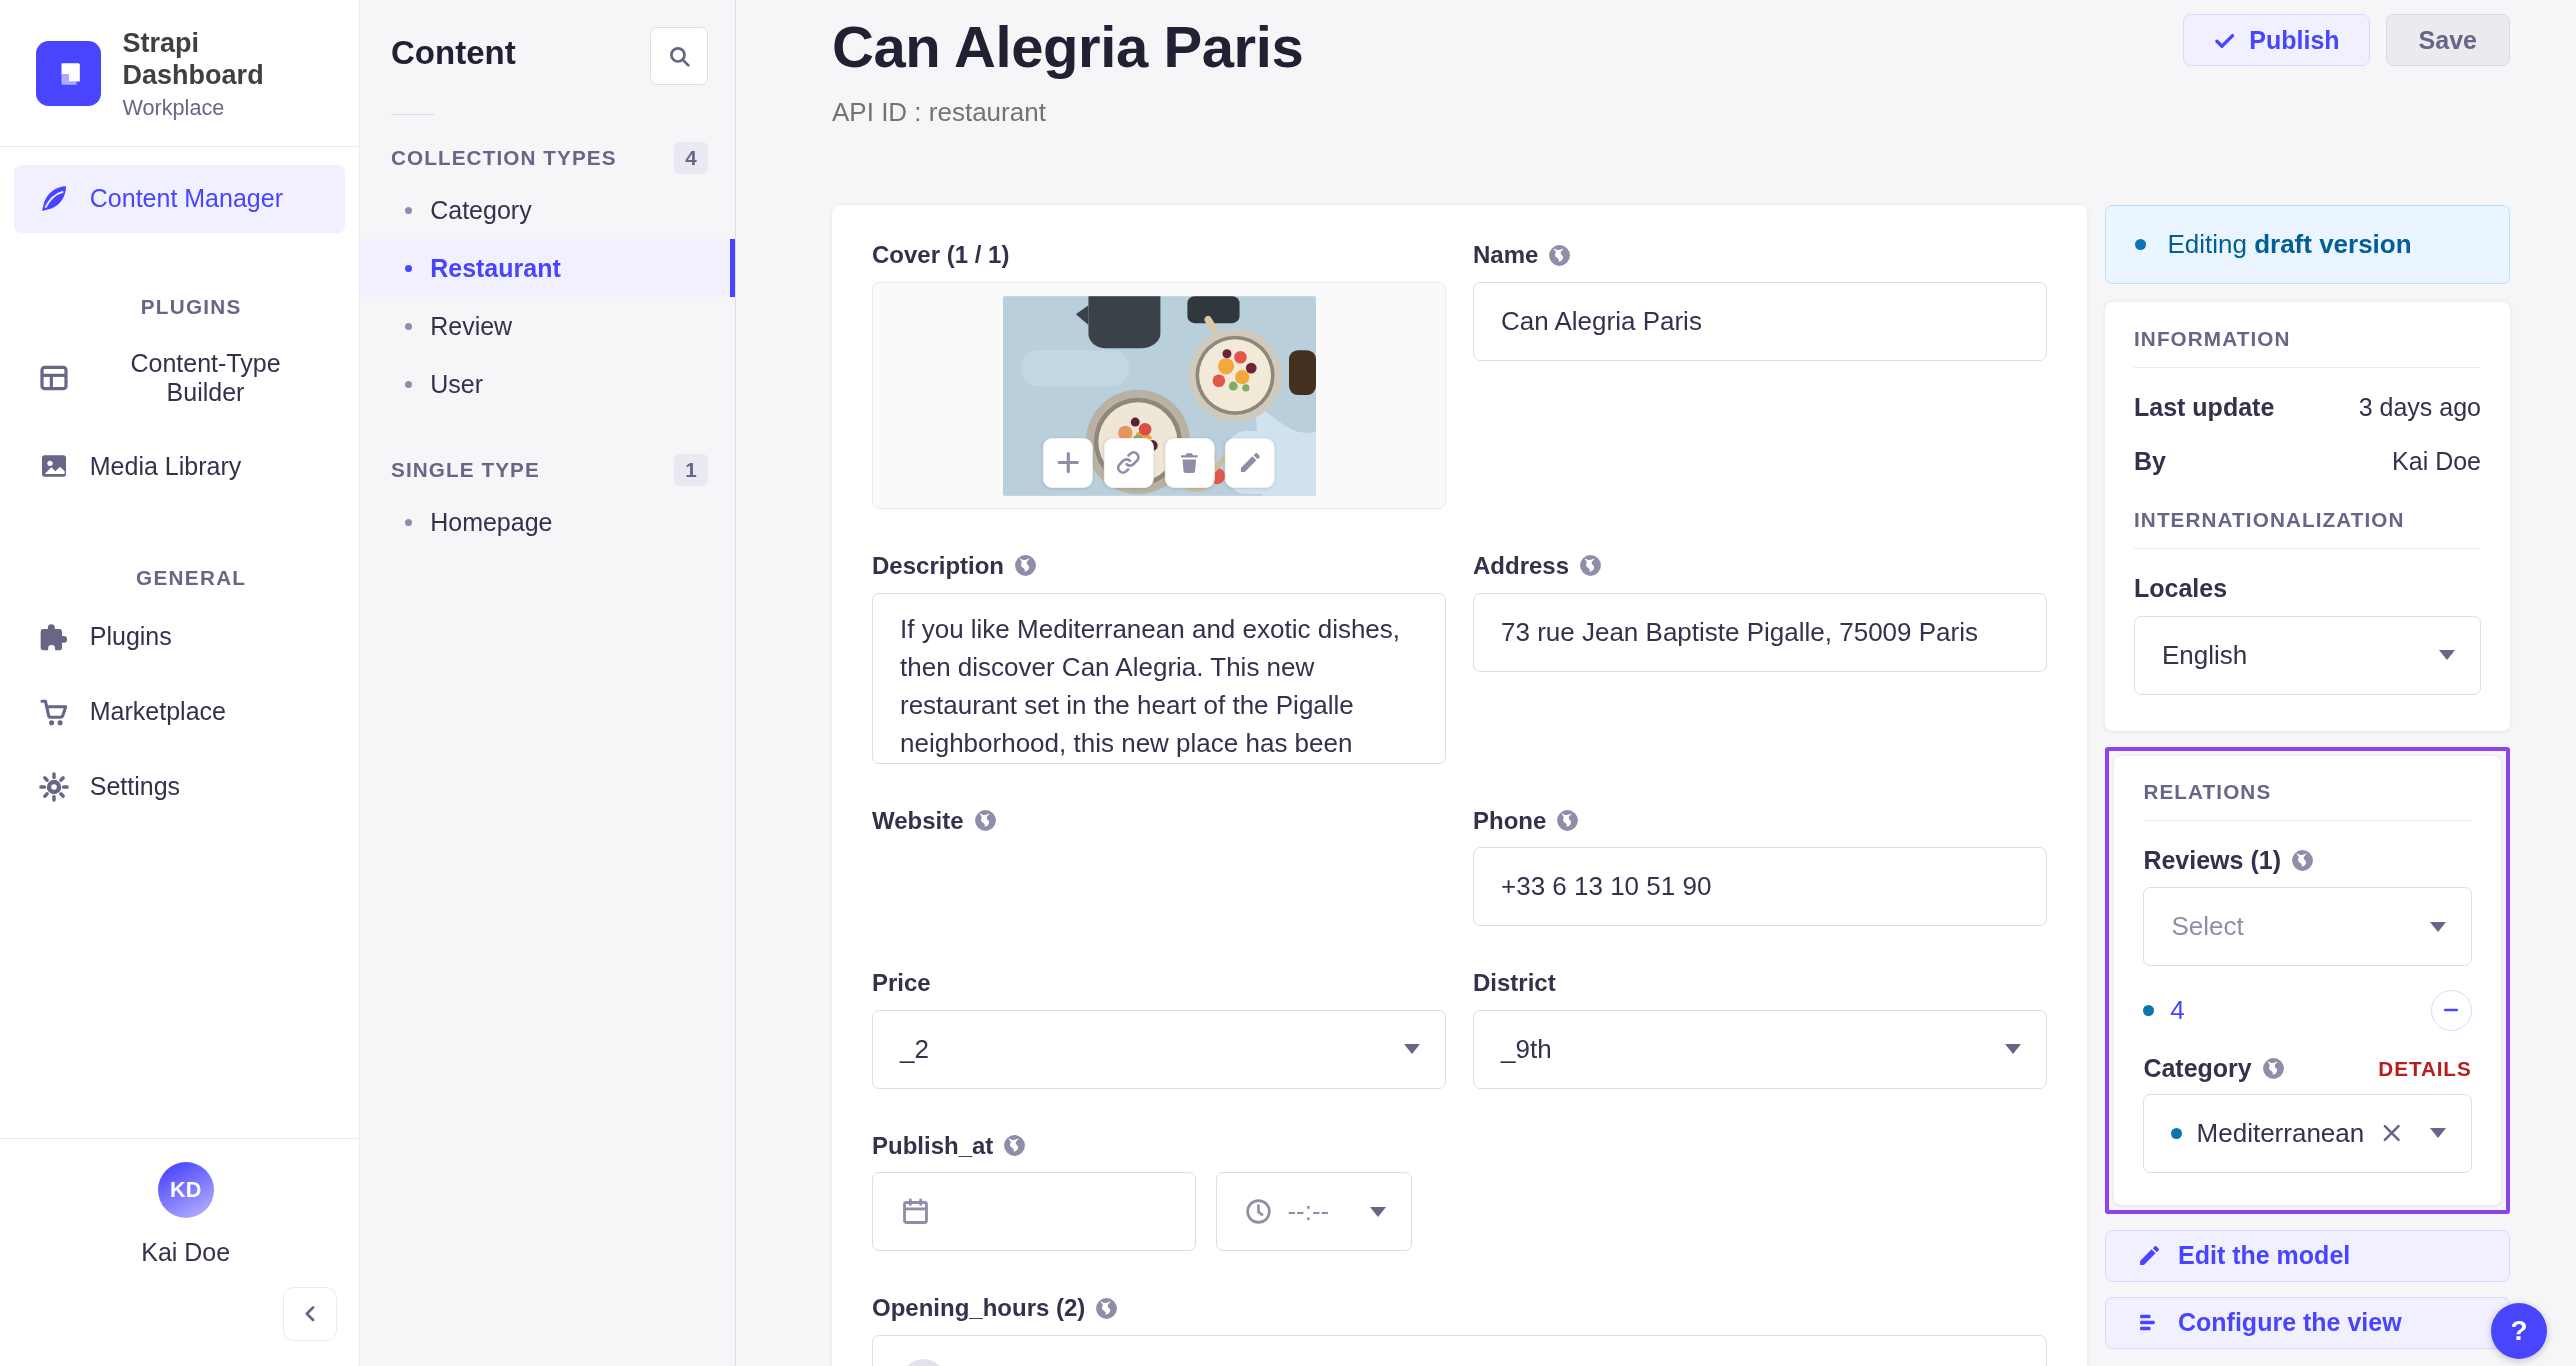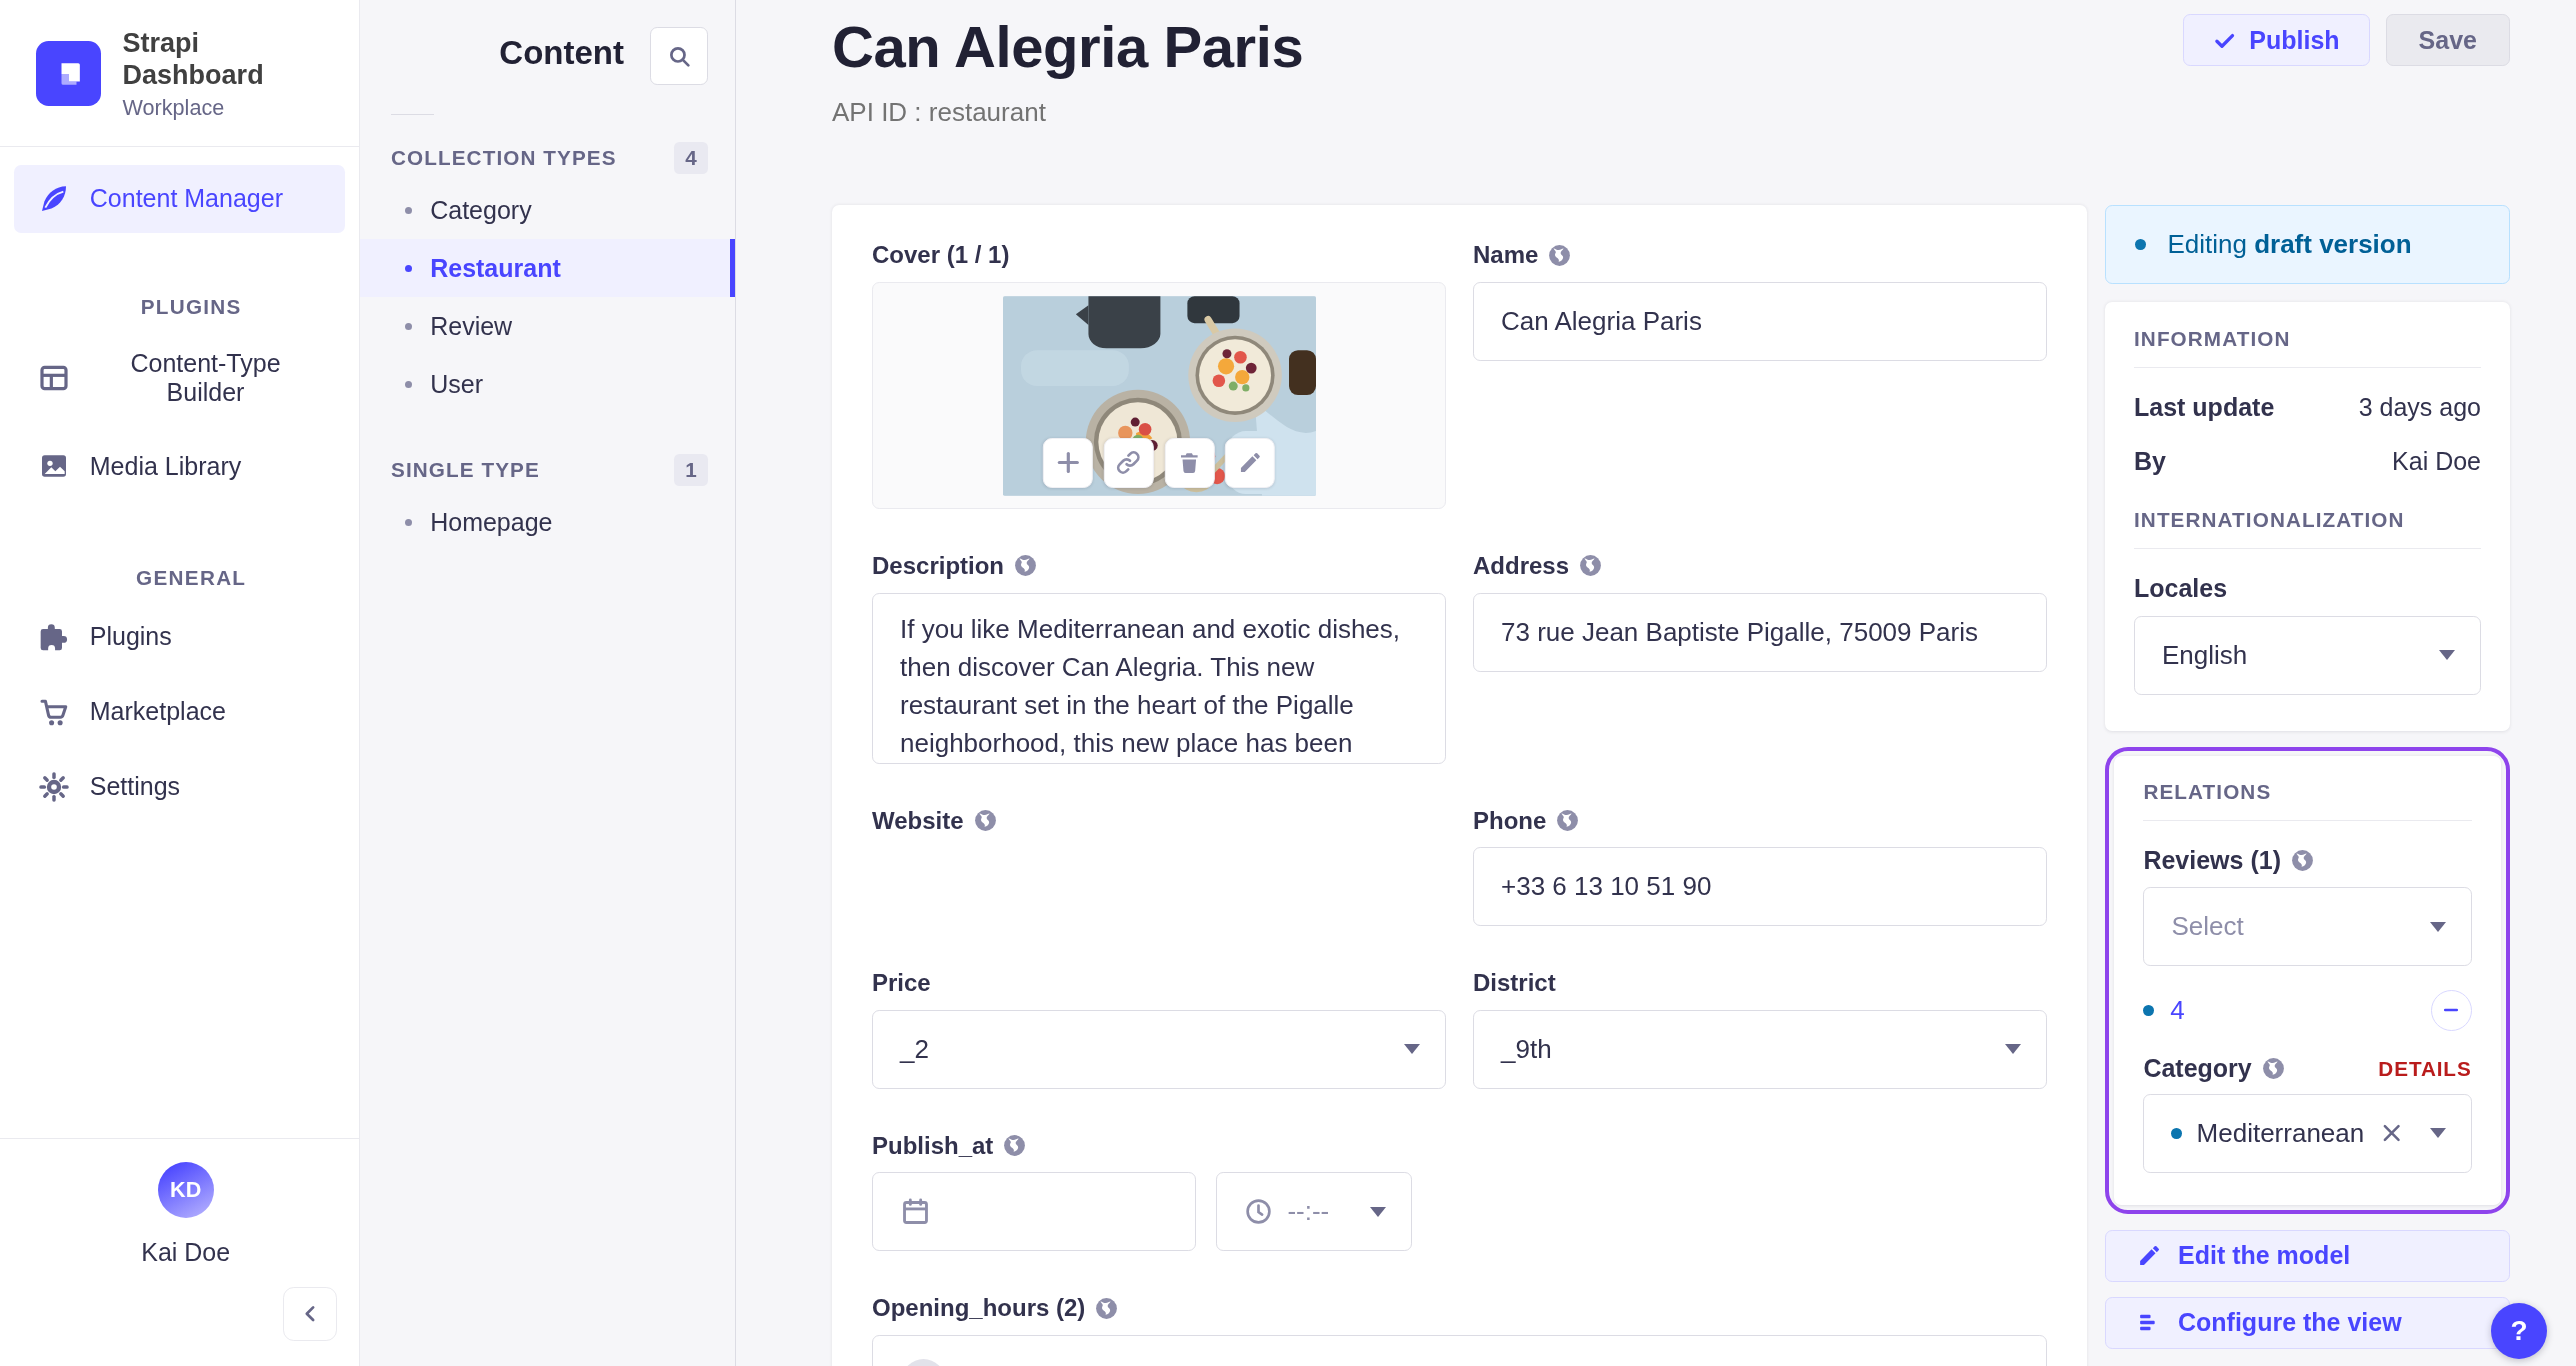--- a/index.html
+++ b/index.html
@@ -23,21 +23,21 @@
   .nav-section { margin-top:62px; padding:0 14.4px;text-align:center; }
   .nav-heading { font-size:20.7px; font-weight:700; letter-spacing:1.3px; color:#666687; padding-left:23.4px; margin-bottom:9px; }
   .nav-section .nav-item { padding:21.6px 23.4px; }
   .nav-footer { position:absolute; left:0; right:0; bottom:0; border-top:0.9px solid #eaeaef; padding:23.4px 21.6px 25px 34px; display:flex; align-items:center; gap:20px; background:#fff;flex-direction:column; }
   .avatar { width:56px; height:56px; border-radius:50%; background:linear-gradient(150deg,#4945ff 10%,#b5b1fe 95%); color:#fff; font-weight:700; font-size:21.6px; display:flex; align-items:center; justify-content:center; flex:none; }
   .user-name { font-size:25px; color:#32324d; }
   .collapse-btn { margin-left:auto; width:54px; height:54px; background:#fff; border:0.9px solid #eaeaef; border-radius:10.8px; display:flex; align-items:center; justify-content:center; cursor:pointer; }
 
   
   .sub-nav { width:376px; background:#f6f6f9; border-right:0.9px solid #dcdce4; flex:none; position:relative; }
-  .subnav-header { display:flex; align-items:flex-start; justify-content:flex-end; padding:27px 27px 0 31px;gap:26px; }
+  .subnav-header { display:flex; align-items:flex-start; justify-content:space-between; padding:27px 27px 0 31px; }
   .subnav-title { font-size:33px; font-weight:700; color:#212134; margin-top:7.2px; }
   .search-btn { width:58px; height:58px; background:#fff; border:0.9px solid #dcdce4; border-radius:7.2px; display:flex; align-items:center; justify-content:center; cursor:pointer; }
   .subnav-divider { width:43px; border-top:0.9px solid #dcdce4; margin:29px 0 27px 31px; }
   .group-head { display:flex; align-items:center; justify-content:space-between; padding:0 27px 0 31px; margin-bottom:7.2px; }
   .group-label { font-size:20.7px; font-weight:700; letter-spacing:1.1px; color:#666687; }
   .group-badge { min-width:34px; height:32px; padding:0 9px; background:#e9e9f1; border-radius:5.4px; color:#666687; font-size:20.7px; font-weight:600; display:flex; align-items:center; justify-content:center; }
   .subnav-item { display:flex; align-items:center; gap:18px; height:58px; padding-left:45px; font-size:25px; color:#32324d; cursor:pointer; position:relative; }
   .subnav-item .bullet { width:7.2px; height:7.2px; border-radius:50%; background:#8e8ea9; flex:none; }
   .subnav-item.active { background:#f0f0ff; color:#4945ff; font-weight:600; }
   .subnav-item.active .bullet { background:#4945ff; }
@@ -86,21 +86,21 @@
   .status-dot { width:10.8px; height:10.8px; border-radius:50%; background:#0c75af; flex:none; }
   .panel-card { background:#fff; border-radius:7.2px; box-shadow:0 0.9px 3.6px rgba(33,33,52,.1); padding:25px 29px 36px; margin-top:18px; }
   .panel-h { font-size:20.7px; font-weight:700; letter-spacing:1.1px; color:#666687; }
   .panel-divider { border-top:0.9px solid #eaeaef; margin:16px 0 25px; }
   .kv { display:flex; justify-content:space-between; align-items:center; margin-bottom:25px; font-size:25px; }
   .kv .k { font-weight:700; color:#32324d; }
   .kv .v { color:#32324d; }
   .mt36 { margin-top:32px; }
   .sel-label { font-size:25px; font-weight:700; color:#32324d; margin:1.8px 0 12.6px; }
 
-  .relations-wrap { margin-top:16px; border:4.5px solid #8e44ec; border-radius:23px; padding:5.4px; }
+  .relations-wrap { margin-top:16px; border:4.5px solid #8e44ec; border-radius:3px; padding:5.4px; }
   .relations-card { background:#fff; border-radius:7.2px; box-shadow:0 0.9px 3.6px rgba(33,33,52,.1); padding:23.4px 29px 32px; margin-top:0; }
   .rel-item { display:flex; align-items:center; margin-top:23.4px; }
   .teal-dot { width:10.8px; height:10.8px; border-radius:50%; background:#0c75af; flex:none; }
   .rel-link { font-size:26px; color:#4945ff; margin-left:16px; cursor:pointer; }
   .minus-btn { margin-left:auto; width:41px; height:41px; border-radius:50%; background:#fff; border:0.9px solid #d9d8ff; display:flex; align-items:center; justify-content:center; cursor:pointer; }
   .cat-row { display:flex; align-items:center; justify-content:space-between; margin-top:23.4px; }
   .details-link { font-size:20.7px; font-weight:700; letter-spacing:0.9px; color:#b91c1c; cursor:pointer; }
   .chip-select { margin-top:10.8px; gap:14.4px; padding-right:99px; }
   .chip-close { position:absolute; right:67px; top:50%; transform:translateY(-50%); cursor:pointer; display:flex; }
 

